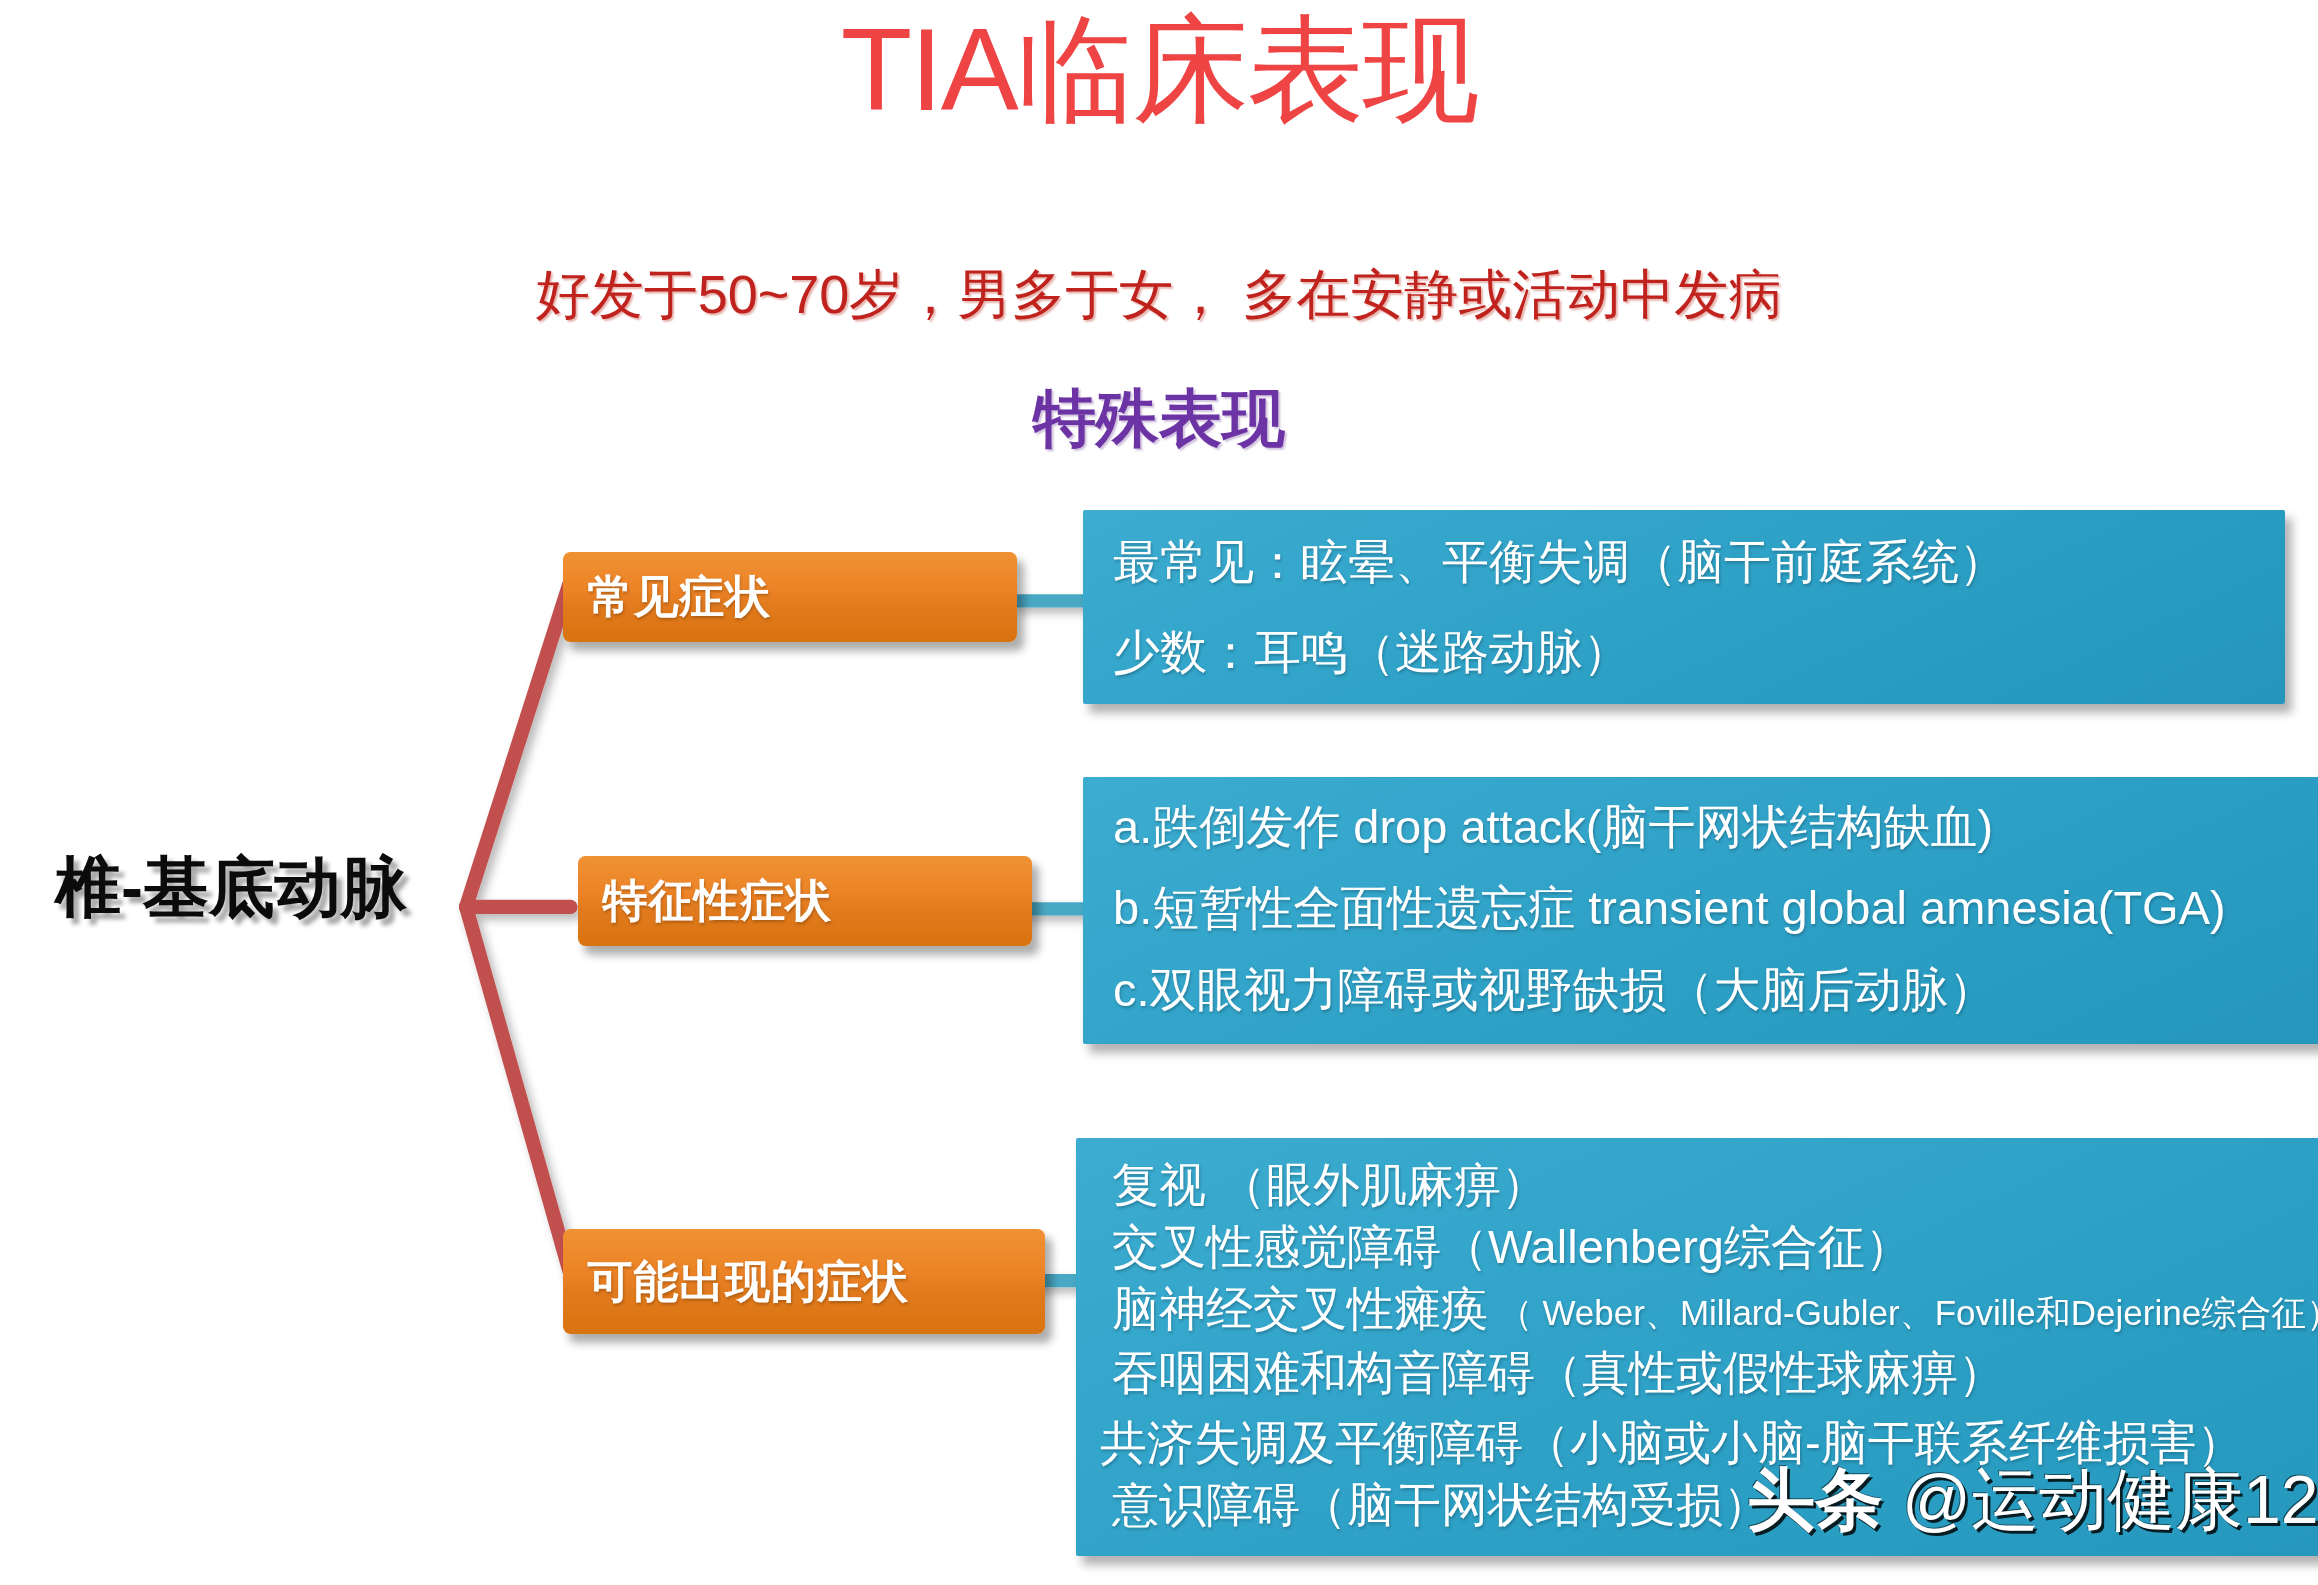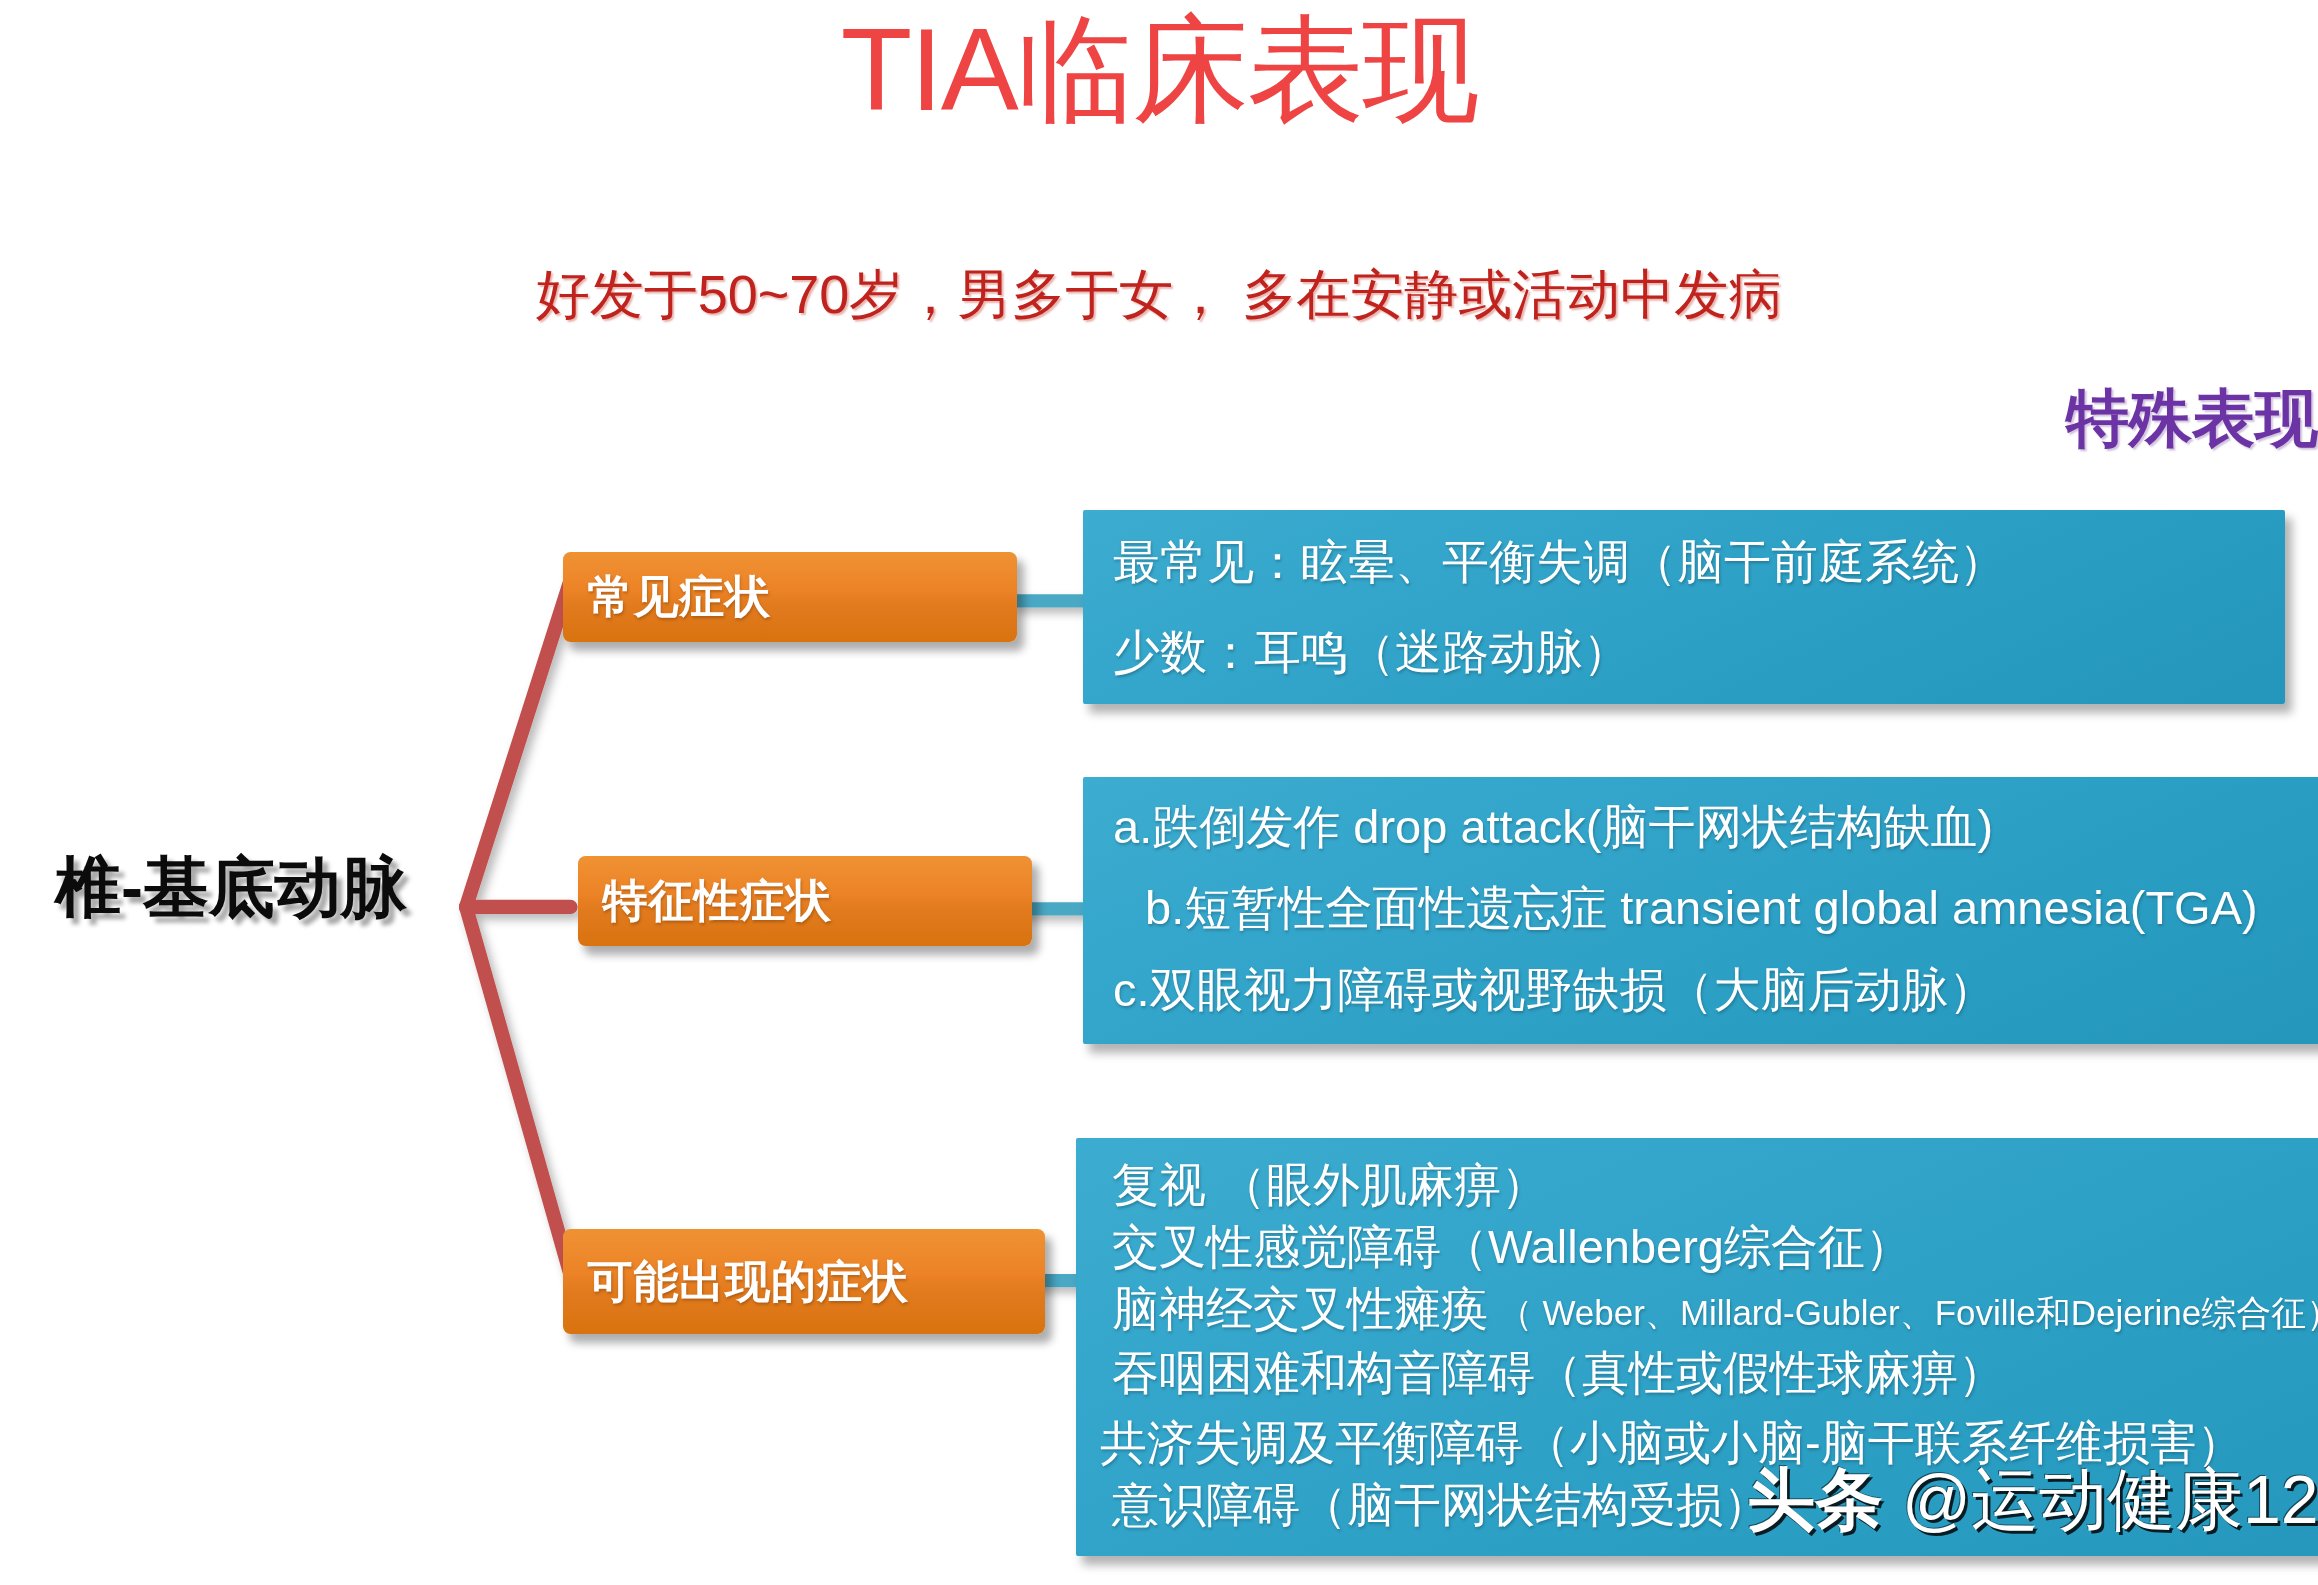--- a/index.html
+++ b/index.html
@@ -47,21 +47,21 @@
     white-space: nowrap;
     text-shadow: 1.9px 1.9px 1.9px rgba(210,120,110,0.55);
   }
 
   
   .heading-purple {
     position: absolute;
     left: 0;
     top: 381px;
     width: 2318px;
-    text-align: right;
+    text-align: center;
     font-size: 63px;
     line-height: 1.2;
     color: #6b33a3;
     font-weight: bold;
     white-space: nowrap;
     text-shadow: 1.9px 1.9px 1.9px rgba(150,120,180,0.45);
   }
 
   
   .root-label {
@@ -192,21 +192,21 @@
     <span class="obox-label">可能出现的症状</span>
   </div>
 
   <div class="bbox" style="left:1083px; top:510px; width:1202px; height:194px;">
     <div class="bline" style="left:30px; top:26px;">最常见：眩晕、平衡失调（脑干前庭系统）</div>
     <div class="bline" style="left:30px; top:116px;"> 少数：耳鸣（迷路动脉）</div>
   </div>
 
   <div class="bbox" style="left:1083px; top:777px; width:1282px; height:267px;">
     <div class="bline" style="left:30px; top:23.5px;">a.跌倒发作 drop attack(脑干网状结构缺血)</div>
-    <div class="bline" style="left:30px; top:105px;margin-left:32px;">b.短暂性全面性遗忘症 transient global amnesia(TGA)</div>
+    <div class="bline" style="left:30px; top:105px;">b.短暂性全面性遗忘症 transient global amnesia(TGA)</div>
     <div class="bline" style="left:30px; top:187px;">c.双眼视力障碍或视野缺损（大脑后动脉）</div>
   </div>
 
   <div class="bbox" style="left:1076px; top:1122px; width:1444px; height:418px;margin-top:16px;">
     <div class="bline" style="left:36px; top:21px;">复视 （眼外肌麻痹）</div>
     <div class="bline" style="left:36px; top:83px;">交叉性感觉障碍（Wallenberg综合征）</div>
     <div class="bline" style="left:36px; top:145px;">
       <span>脑神经交叉性瘫痪</span><span class="small"> （ Weber、Millard-Gubler、Foville和Dejerine综合征）</span>
     </div>
     <div class="bline" style="left:36px; top:209px;">吞咽困难和构音障碍（真性或假性球麻痹）</div>

